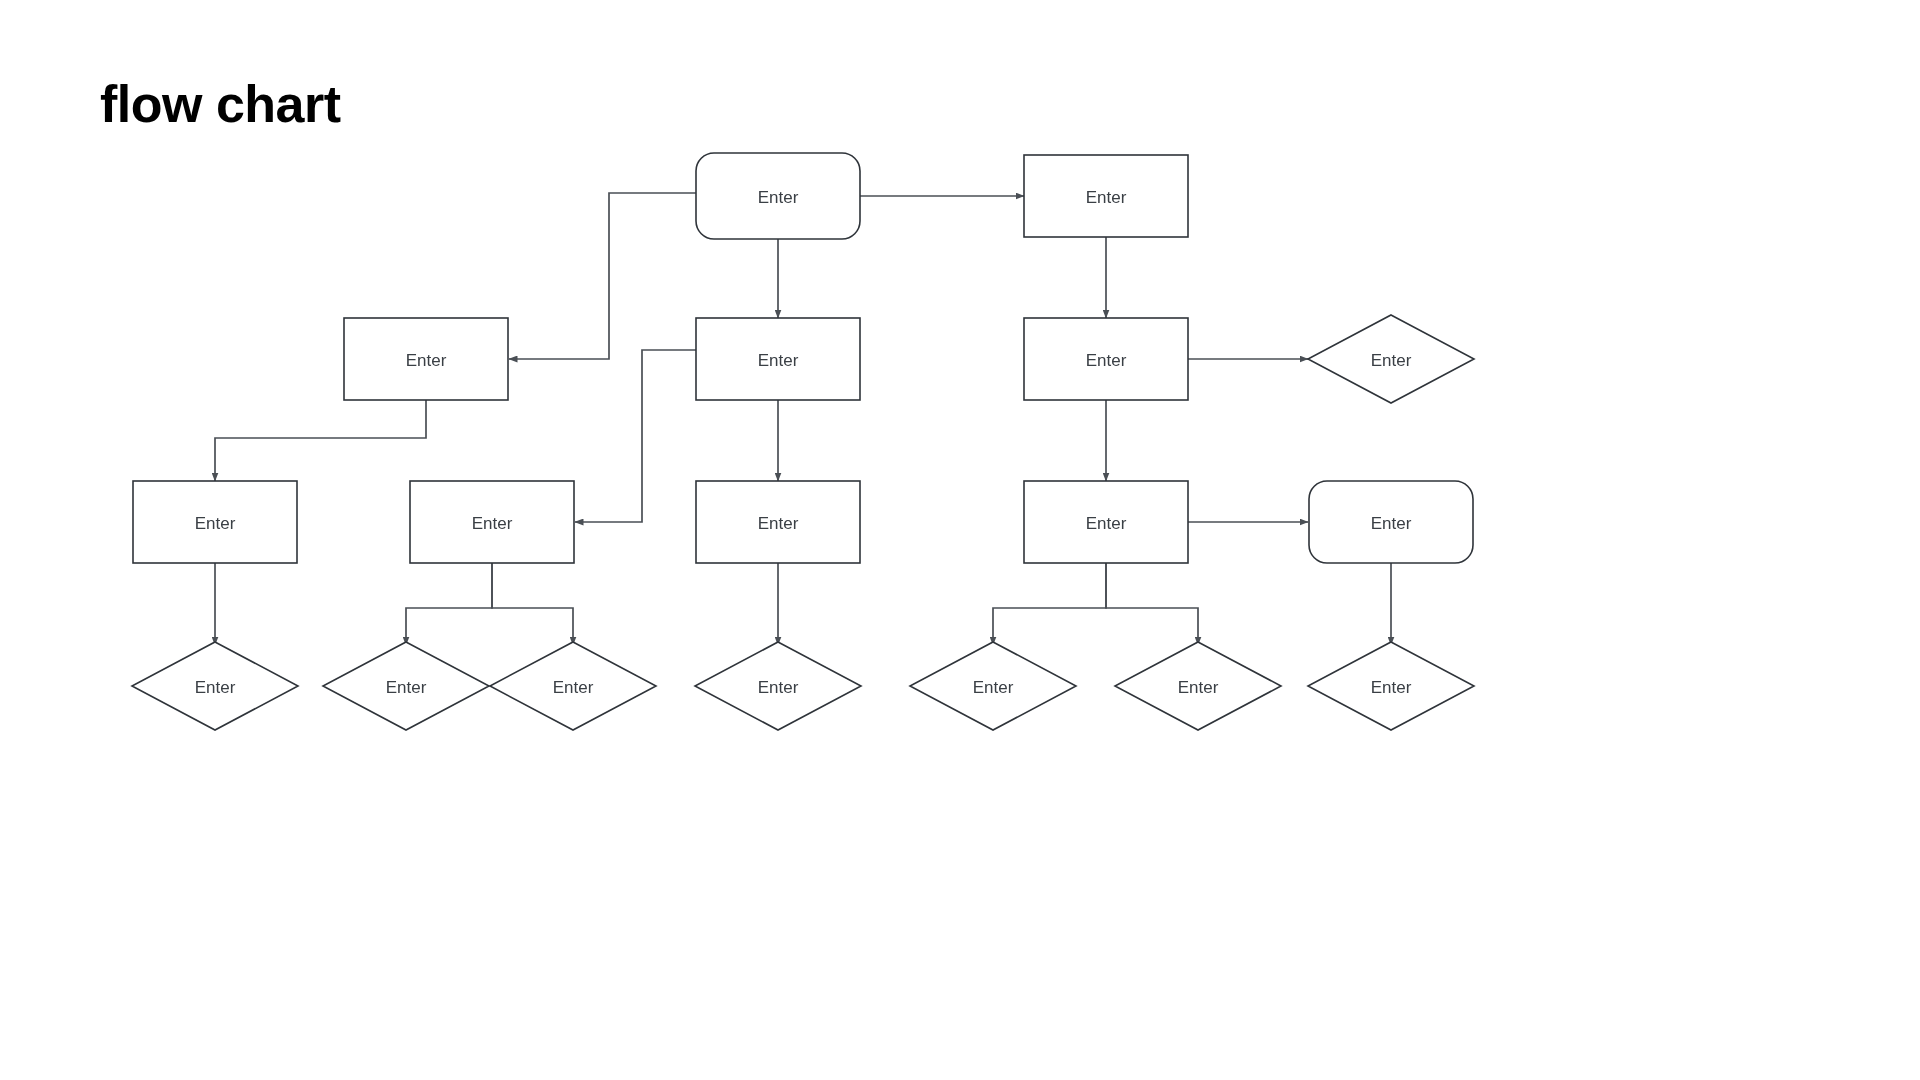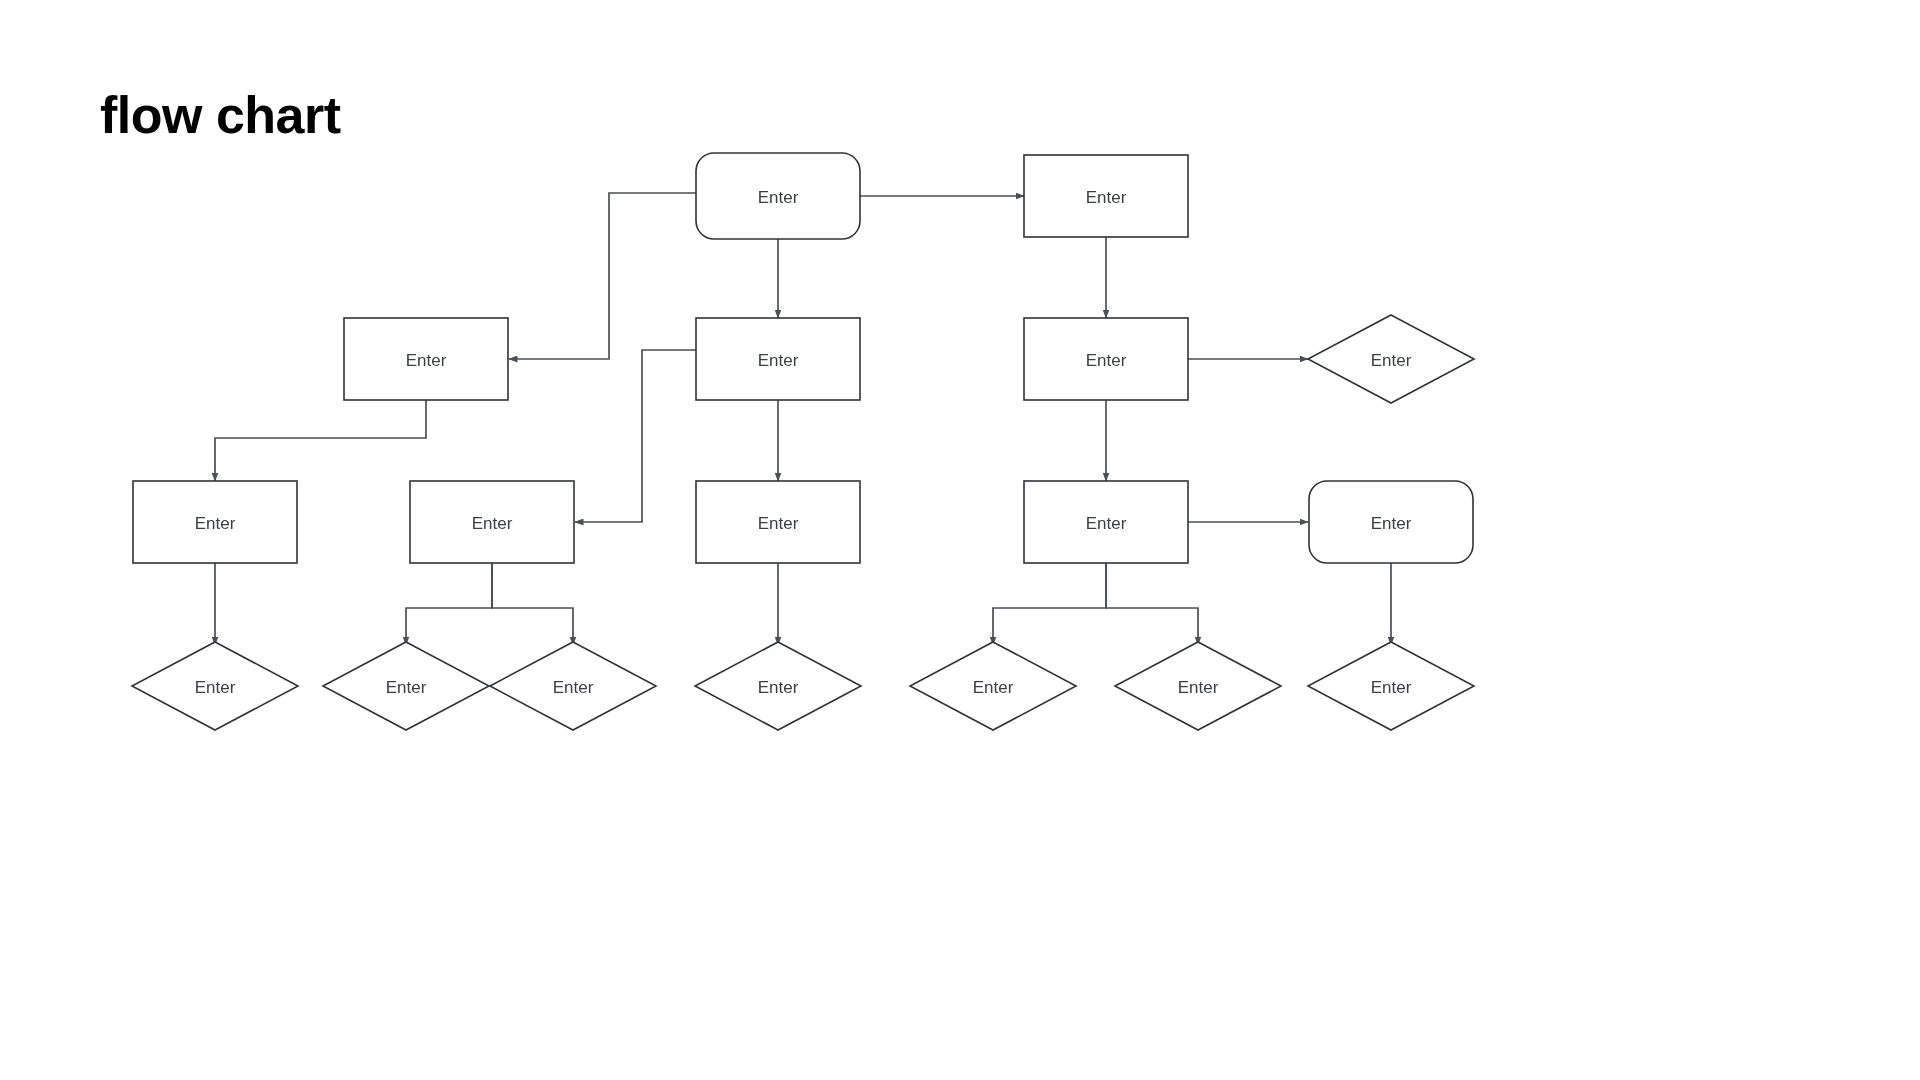--- a/index.html
+++ b/index.html
@@ -9,21 +9,21 @@
   }
   body {
     width: 1920px;
     height: 1080px;
     overflow: hidden;
     font-family: "Liberation Sans", sans-serif;
   }
   #page-title {
     position: absolute;
     left: 100px;
-    top: 89px;
+    top: 78px;
     font-size: 52px;
     font-weight: 700;
     letter-spacing: -0.5px;
     color: #000000;
     font-family: "Liberation Sans", sans-serif;
     line-height: 1;
     margin: 0;
   }
   #canvas {
     position: absolute;

